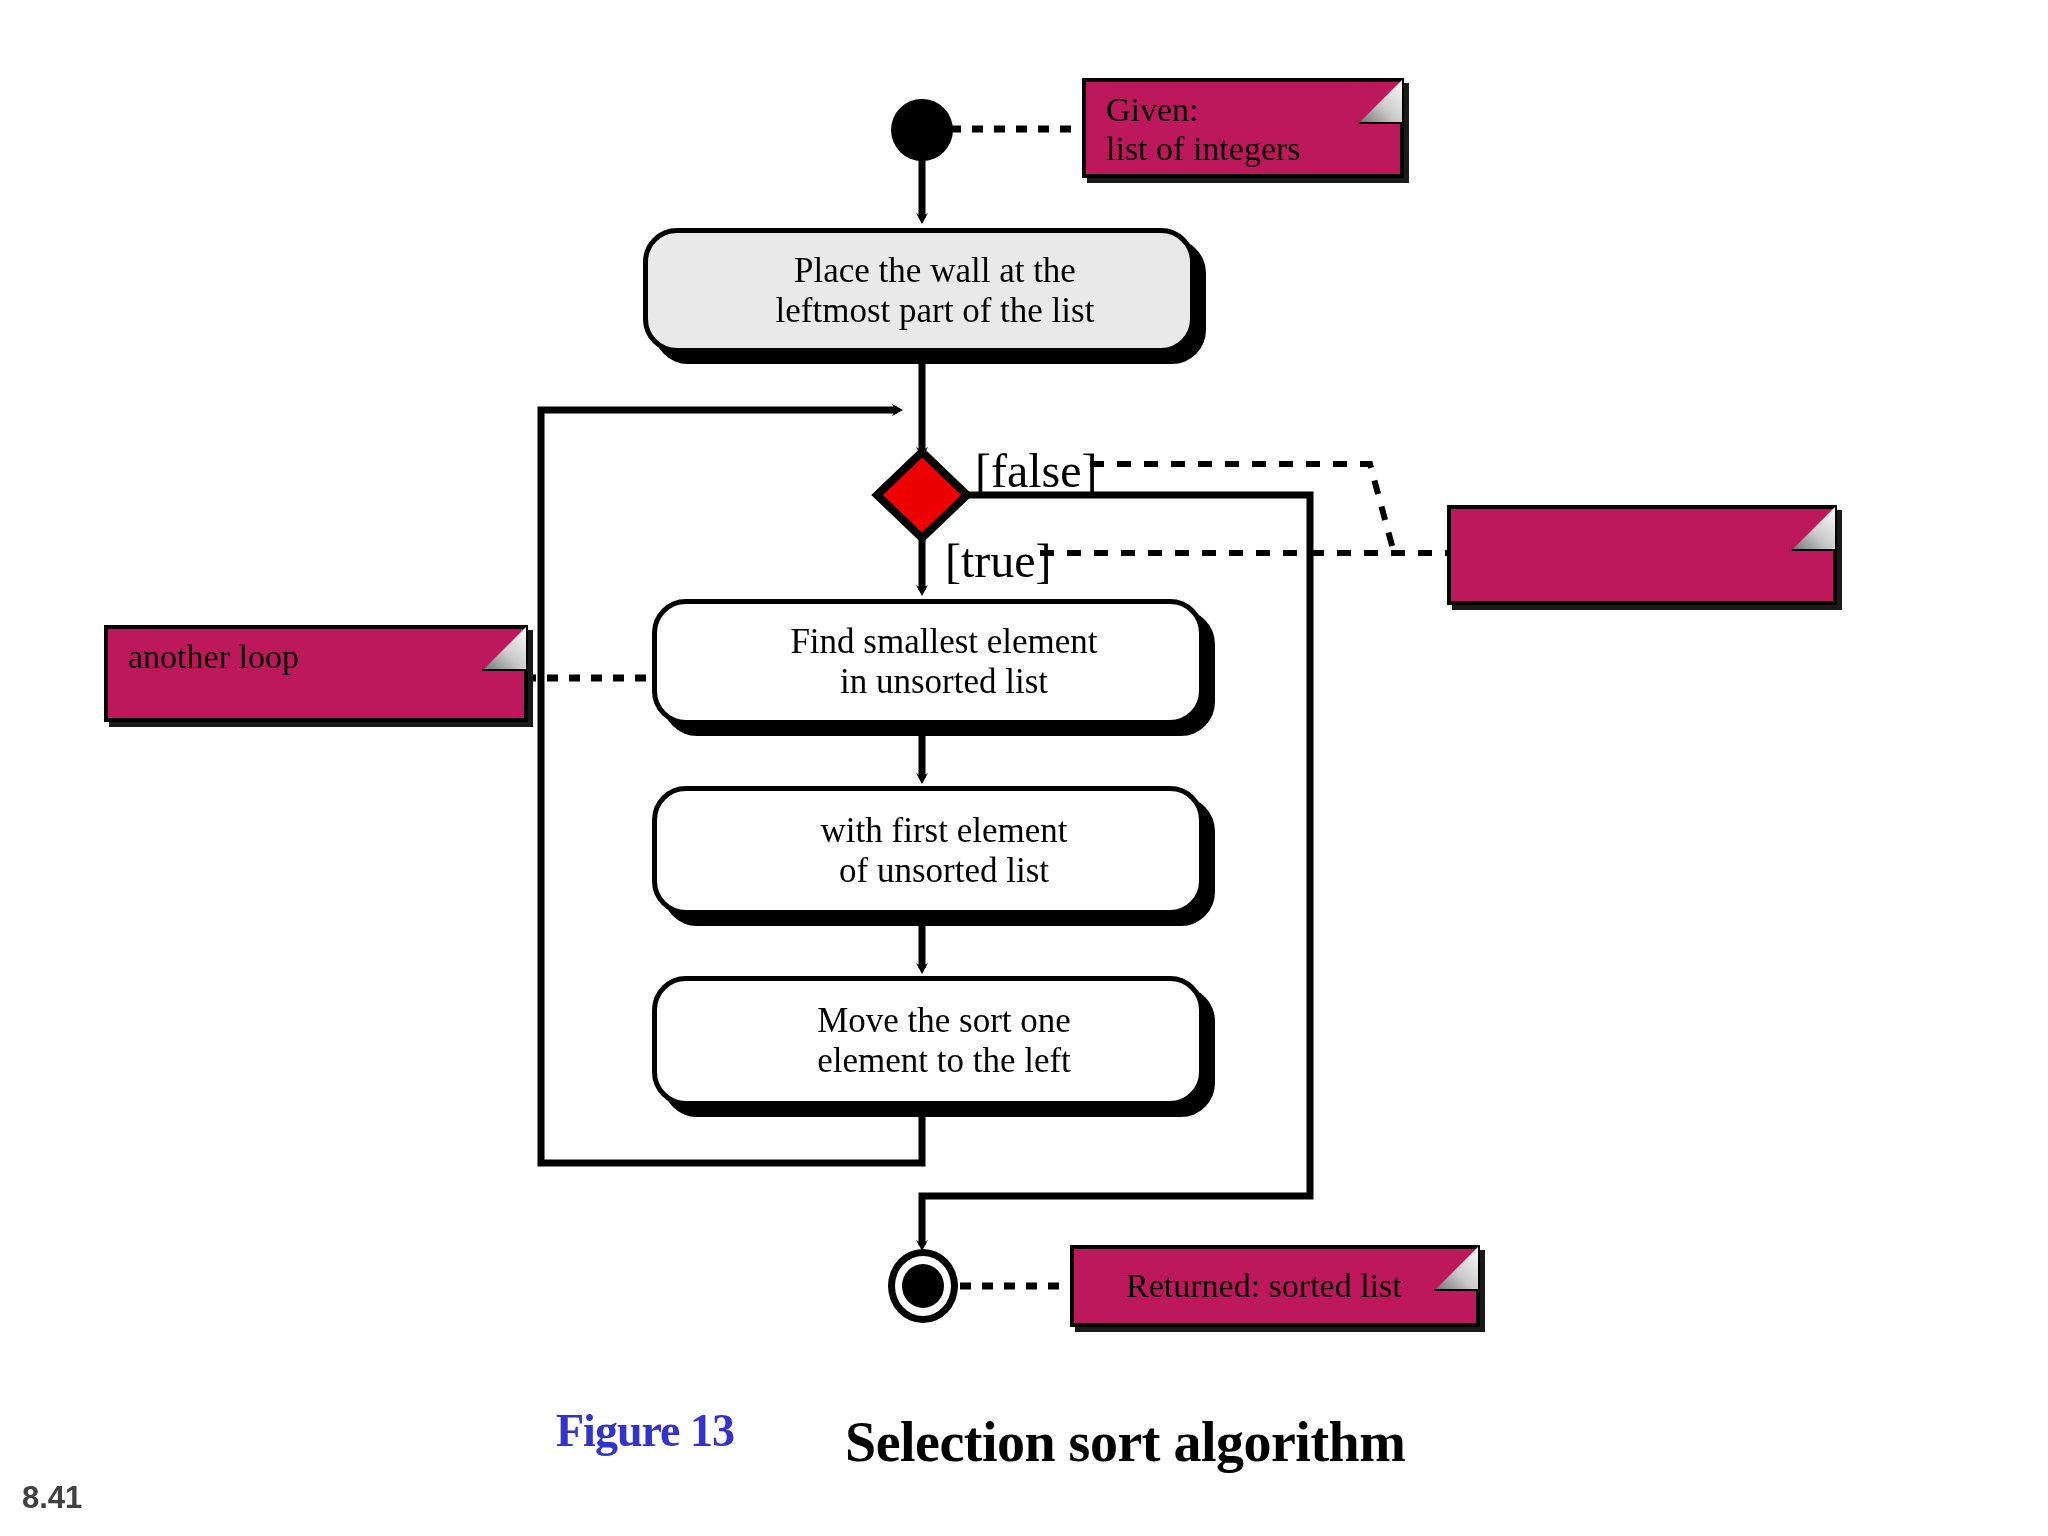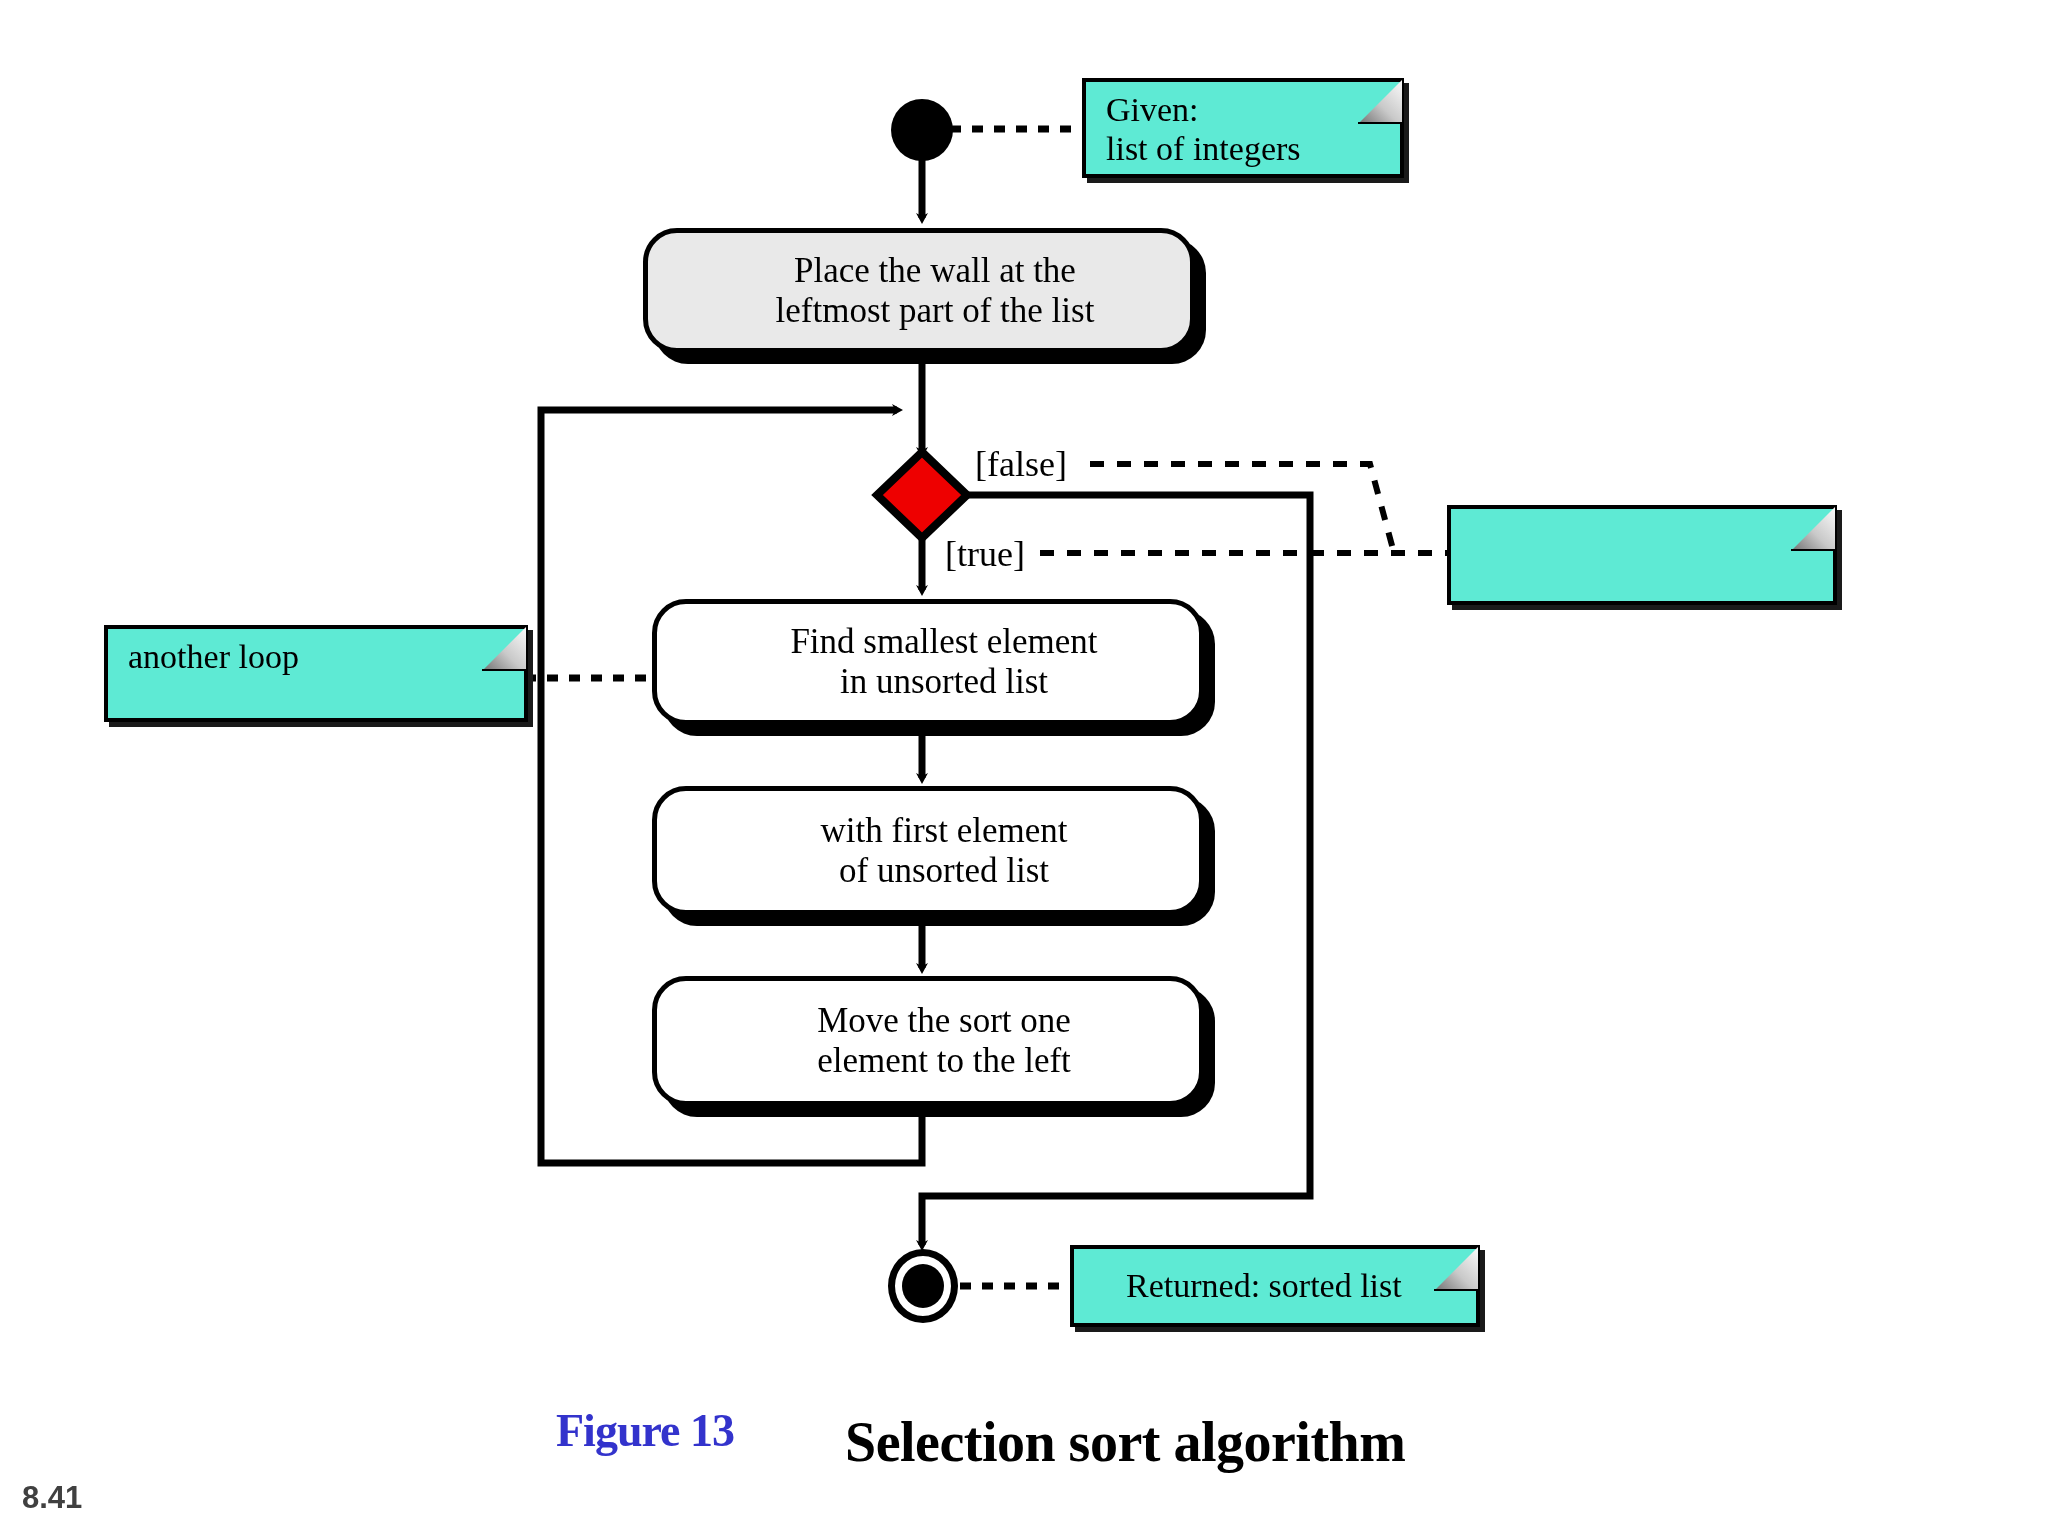--- a/index.html
+++ b/index.html
@@ -40,21 +40,21 @@
     font-size: 35px;
   }
   .activity.shaded { background: #e9e9e9; }
   .activity .lines { width: 100%; }
   .activity .lines div { white-space: nowrap; margin-left: 32px; }
 
   
   .note {
     position: absolute;
     box-sizing: border-box;
-    background: #5eead4;
+    background: #be185d;
     border: 4px solid #000000;
     color: #000000;
     font-size: 34px;
     line-height: 1.15;
     padding: 8px 0 8px 20px;
     box-shadow: 5px 5px 0 0 #1a1a1a;
   }
   .note .fold {
     position: absolute;
     right: -4px;
@@ -79,21 +79,21 @@
   }
   .end-node-inner {
     position: absolute;
     border-radius: 50%;
     background: #000000;
   }
 
   
   .guard {
     position: absolute;
-    font-size: 36px;
+    font-size: 48px;
     color: #000000;
     white-space: nowrap;
   }
 
   
   .caption {
     position: absolute;
     white-space: nowrap;
     font-family: "Liberation Serif", "DejaVu Serif", serif;
     font-weight: bold;

